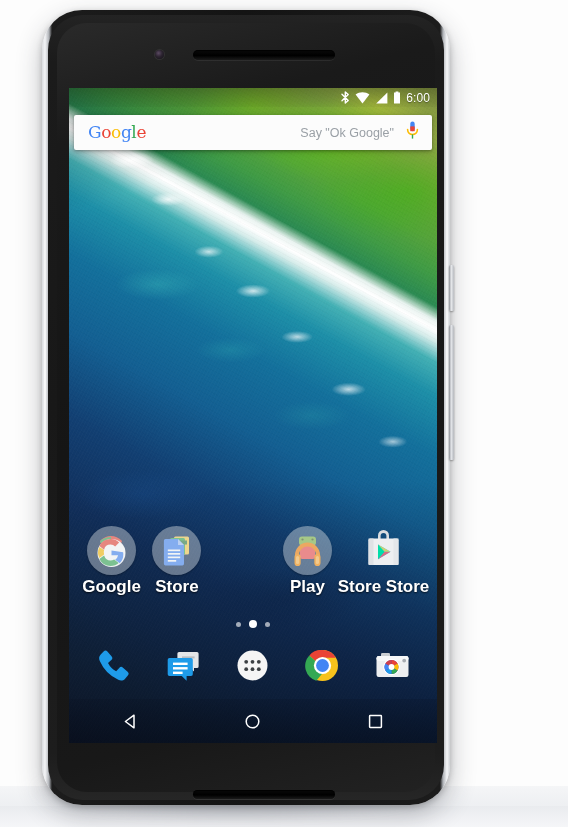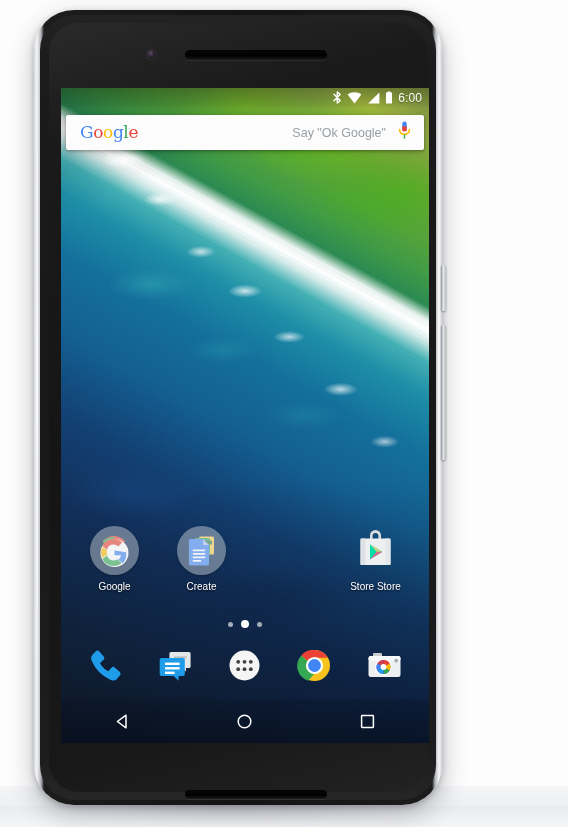--- a/index.html
+++ b/index.html
@@ -22,21 +22,21 @@
     opacity:.85;
   }
   .desk-line2{
     position:absolute;left:0;top:806px;width:568px;height:21px;
     background:linear-gradient(180deg,#e9ebee 0%, #f6f7f9 100%);
     opacity:.9;
   }
 
   
   #phone{
-    position:absolute;left:34px;top:10px;width:408px;height:795px;
+    position:absolute;left:42px;top:10px;width:408px;height:795px;
     border-radius:40px;
     background:
       linear-gradient(90deg,
         #d8dade 0px, #f4f5f7 3px, #aeb1b6 7px,
         #1c1c1c 10px, #141414 50%, #1c1c1c calc(100% - 10px),
         #aeb1b6 calc(100% - 7px), #f6f7f9 calc(100% - 3px), #cdd0d4 100%);
     box-shadow:0 10px 26px rgba(40,44,52,.30), 0 2px 6px rgba(0,0,0,.22);
   }
   #phone-inner{
     position:absolute;left:6px;top:5px;right:6px;bottom:5px;
@@ -142,22 +142,22 @@
   .glogo span{line-height:17px;}
   .g-b{color:#4285F4;} .g-r{color:#EA4335;} .g-y{color:#FBBC05;} .g-g{color:#34A853;}
   .hint{flex:1;text-align:right;color:#9aa0a6;font-size:12.5px;padding-right:12px;white-space:nowrap;}
   .mic{margin-right:13px;}
 
   
   #appgrid{position:absolute;left:0;top:438px;width:100%;display:flex;padding:0 10px;}
   .cell{width:25%;display:flex;flex-direction:column;align-items:center;}
   .cell.empty{visibility:hidden;}
   .ico{width:49px;height:49px;position:relative;}
-  .label{margin-top:6px;color:#fff;font-size:10px;line-height:12px;
-    text-shadow:0 1px 2px rgba(0,0,0,.75);white-space:nowrap;}
+  .label{margin-top:6px;color:#fff;font-size:17px;line-height:12px;
+    text-shadow:0 1px 2px rgba(0,0,0,.75);white-space:nowrap;font-weight:bold;}
   .folder-bg{position:absolute;inset:0;border-radius:50%;
     background:rgba(225,228,232,.42);box-shadow:0 1px 2px rgba(0,0,0,.25);}
 
   
   #dots{position:absolute;left:0;top:532px;width:100%;display:flex;justify-content:center;
     align-items:center;gap:8px;}
   .dot{width:5px;height:5px;border-radius:50%;background:rgba(255,255,255,.62);}
   .dot.active{width:8px;height:8px;background:#fff;}
 
   
@@ -271,28 +271,45 @@
                 <rect x="18" y="12" width="15" height="17" rx="1.5" fill="#34A853"></rect>
                 <rect x="21" y="14.5" width="14" height="4" fill="#2E7D44"></rect>
                 <path d="M13.5 13 h12.5 l6 6 v18.8 a1.6 1.6 0 0 1 -1.6 1.6 H13.5 a1.6 1.6 0 0 1 -1.6 -1.6 V14.6 a1.6 1.6 0 0 1 1.6 -1.6 z" fill="#4285F4"></path>
                 <path d="M26 13 l6 6 h-6 z" fill="#A1C2FA"></path>
                 <rect x="15.8" y="23.5" width="12.4" height="1.7" fill="#ffffff"></rect>
                 <rect x="15.8" y="27" width="12.4" height="1.7" fill="#ffffff"></rect>
                 <rect x="15.8" y="30.5" width="12.4" height="1.7" fill="#ffffff"></rect>
                 <rect x="15.8" y="34" width="8.4" height="1.7" fill="#ffffff"></rect>
               </svg>
             </div>
-            <div class="label">Create</div>
+            <div class="label">Store</div>
           </div>
 
           <div class="cell empty">
             <div class="ico"></div>
             <div class="label"></div>
           </div>
 
+          <div class="cell">
+            <div class="ico">
+              <div class="folder-bg"></div>
+              <svg width="49" height="49" viewBox="0 0 49 49">
+                <rect x="16" y="10.5" width="17" height="9" rx="3" fill="#7CB342"></rect>
+                <circle cx="19.5" cy="13.5" r="1.1" fill="#3d5a22"></circle>
+                <circle cx="29.5" cy="13.5" r="1.1" fill="#3d5a22"></circle>
+                <rect x="17" y="20" width="15" height="13" rx="2" fill="#EF4B4B"></rect>
+                <path d="M12 29 a12.5 12.5 0 0 1 25 0 v2 h-4 v-2 a8.5 8.5 0 0 0 -17 0 v2 h-4 z" fill="#F57C00"></path>
+                <rect x="11.5" y="28" width="6.2" height="12" rx="3.1" fill="#FB8C00"></rect>
+                <rect x="31.3" y="28" width="6.2" height="12" rx="3.1" fill="#FB8C00"></rect>
+                <rect x="13" y="30" width="3.2" height="8" rx="1.6" fill="#FFB74D"></rect>
+                <rect x="32.8" y="30" width="3.2" height="8" rx="1.6" fill="#FFB74D"></rect>
+              </svg>
+            </div>
+            <div class="label">Play</div>
+          </div>
 
           <div class="cell">
             <div class="ico">
               <svg width="49" height="49" viewBox="0 0 49 49">
                 <path d="M19 9.5 a5.5 5.5 0 0 1 11 0 v3.5 h-2.6 V9.8 a2.9 2.9 0 0 0 -5.8 0 V13 H19 z" fill="#DADDE0"></path>
                 <rect x="9.5" y="12.5" width="30" height="26.5" rx="1.8" fill="#EDEFF1"></rect>
                 <rect x="9.5" y="12.5" width="5" height="26.5" fill="#DFE2E5"></rect>
                 <rect x="34.5" y="12.5" width="5" height="26.5" fill="#E4E7EA"></rect>
                 <path d="M19 18.5 L31.5 25.8 L19 33.2 Z" fill="#00C3FF"></path>
                 <path d="M19 18.5 L25.6 25.8 L19 33.2 Z" fill="#00E1A0" opacity=".9"></path>

